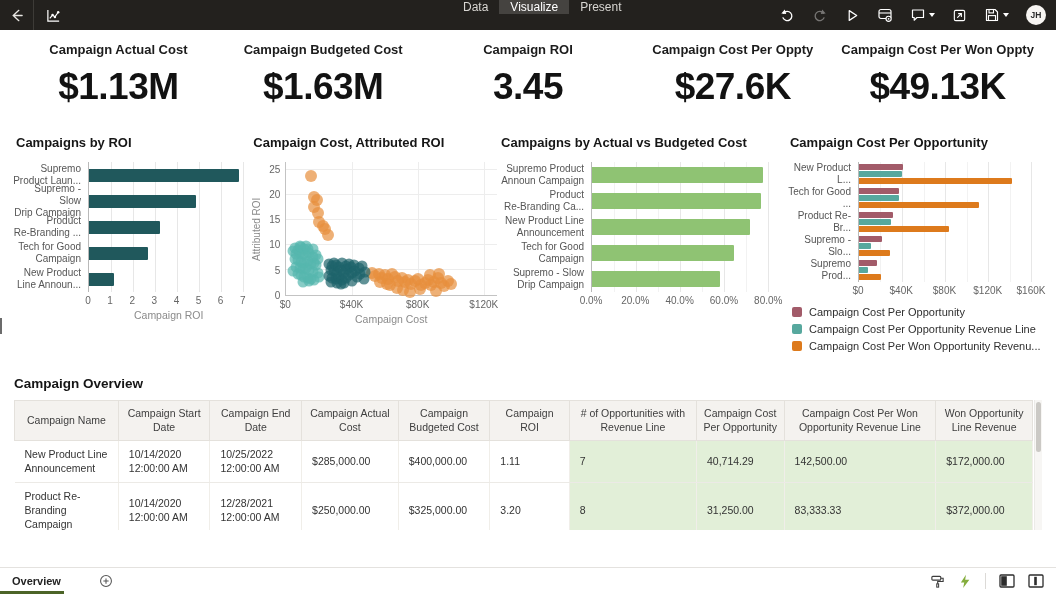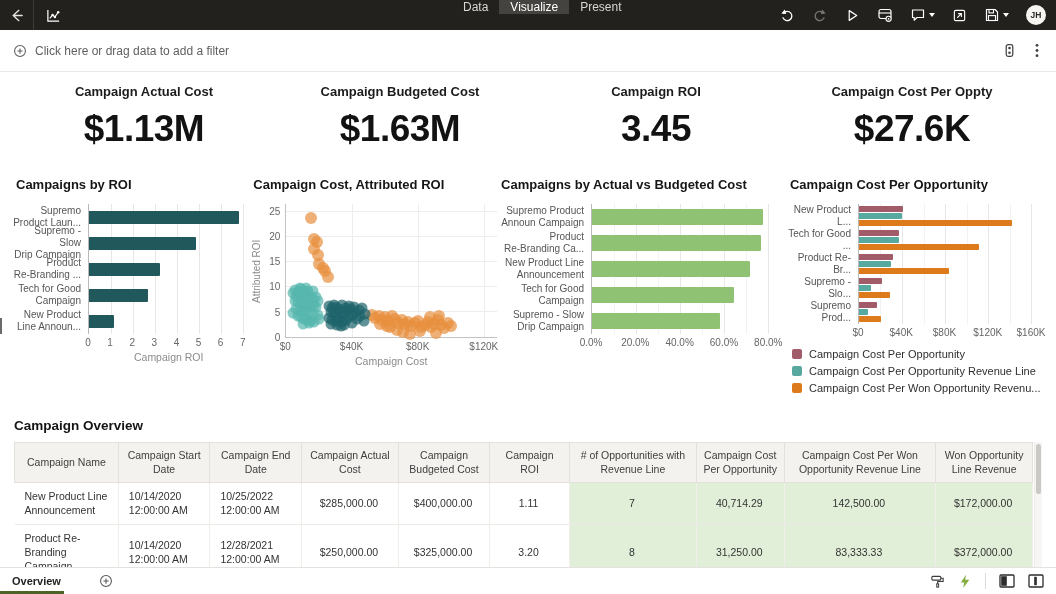--- a/index.html
+++ b/index.html
@@ -80,21 +80,21 @@
 
   
   .tbl-section{margin:24px 14px 0}
   .tbl-title{font-size:13.5px;font-weight:700;color:#151515}
   .tbl-viewport{position:relative;margin-top:9px;height:130px;overflow:hidden}
   table{width:calc(100% - 9px);border-collapse:collapse;table-layout:fixed}
   th{background:#f4f2ef;border:1px solid #e4e1dc;font-weight:400;font-size:10.5px;color:#3e3e3e;
     padding:6px 5px;text-align:center;line-height:1.3;vertical-align:middle}
   td{border-bottom:1px solid #eceae6;border-right:1px solid #f0eee9;font-size:10.5px;color:#333;
     padding:6px 10px;line-height:1.35;vertical-align:middle;background:#fff}
-  td.num{text-align:center;padding-right:12px}
+  td.num{text-align:left;padding-right:12px}
   td.green{background:#e2efd8}
   .tbl-scroll{position:absolute;right:0;top:0;bottom:0;width:8px;background:#f7f6f4;border-left:1px solid #ecebe8}
   .tbl-thumb{position:absolute;top:2px;right:1px;width:5px;height:50px;background:#cbc9c5;border-radius:3px}
 
   
   .ftr{position:absolute;left:0;right:0;bottom:0;height:27px;background:#fff;border-top:1px solid #e4e2df;
     display:flex;align-items:center}
   .ftr-tab{position:relative;height:100%;display:flex;align-items:center;padding:0 20px 0 12px;
     font-size:11px;font-weight:700;color:#222;cursor:pointer}
   .ftr-underline{position:absolute;left:0;bottom:0;width:64px;height:3px;background:#4c6428}
@@ -174,56 +174,41 @@
           <path d="M2.5 2.5 H11 L13.5 5 V13.5 H2.5 Z" stroke="#fff" stroke-width="1.2" fill="none" stroke-linejoin="round"></path>
           <rect x="5" y="2.5" width="4.5" height="3.4" stroke="#fff" stroke-width="1.1" fill="none"></rect>
           <rect x="4.5" y="8.6" width="7" height="4.9" stroke="#fff" stroke-width="1.1" fill="none"></rect>
         </svg>
         <span class="caret"></span>
       </span>
       <span class="avatar">JH</span>
     </div>
   </header>
 
-  <div class="filter">
-    <svg width="14" height="14" viewBox="0 0 16 16">
-      <circle cx="8" cy="8" r="6.2" stroke="#5c5c5c" stroke-width="1.2" fill="none"></circle>
-      <path d="M8 5 V11 M5 8 H11" stroke="#5c5c5c" stroke-width="1.2"></path>
-    </svg>
-    <span class="flabel">Click here or drag data to add a filter</span>
-    <div class="f-icons">
-      <svg width="15" height="15" viewBox="0 0 16 16">
-        <rect x="4.5" y="1.8" width="7" height="12.4" rx="2" stroke="#3f3f3f" stroke-width="1.3" fill="none"></rect>
-        <rect x="6.8" y="4.2" width="2.4" height="2.4" fill="#3f3f3f"></rect>
-        <rect x="6.8" y="9.2" width="2.4" height="2.4" fill="#3f3f3f"></rect>
-      </svg>
-      <svg width="4" height="15" viewBox="0 0 4 16">
-        <circle cx="2" cy="2.5" r="1.5" fill="#3f3f3f"></circle>
-          <circle cx="2" cy="8" r="1.5" fill="#3f3f3f"></circle>
-          <circle cx="2" cy="13.5" r="1.5" fill="#3f3f3f"></circle>
-      </svg>
-    </div>
-  </div>
 
   <div class="kpis">
     <div class="kpi">
       <div class="kpi-label">Campaign Actual Cost</div>
       <div class="kpi-value">$1.13M</div>
     </div>
     <div class="kpi">
       <div class="kpi-label">Campaign Budgeted Cost</div>
       <div class="kpi-value">$1.63M</div>
     </div>
     <div class="kpi">
       <div class="kpi-label">Campaign ROI</div>
       <div class="kpi-value">3.45</div>
     </div>
     <div class="kpi">
       <div class="kpi-label">Campaign Cost Per Oppty</div>
       <div class="kpi-value">$27.6K</div>
+    </div>
+    <div class="kpi">
+      <div class="kpi-label">Campaign Cost Per Won Oppty</div>
+      <div class="kpi-value">$49.13K</div>
     </div>
   </div>
 
   <div class="charts">
     <div class="chart c0">
       <div class="chart-title">Campaigns by ROI</div>
       <div class="chart-body">
           <div class="hb-main">
             <div class="hb-ylabs" style="width: 76px;">
               <div class="hb-ylab" style="height: 26px;">Supremo

